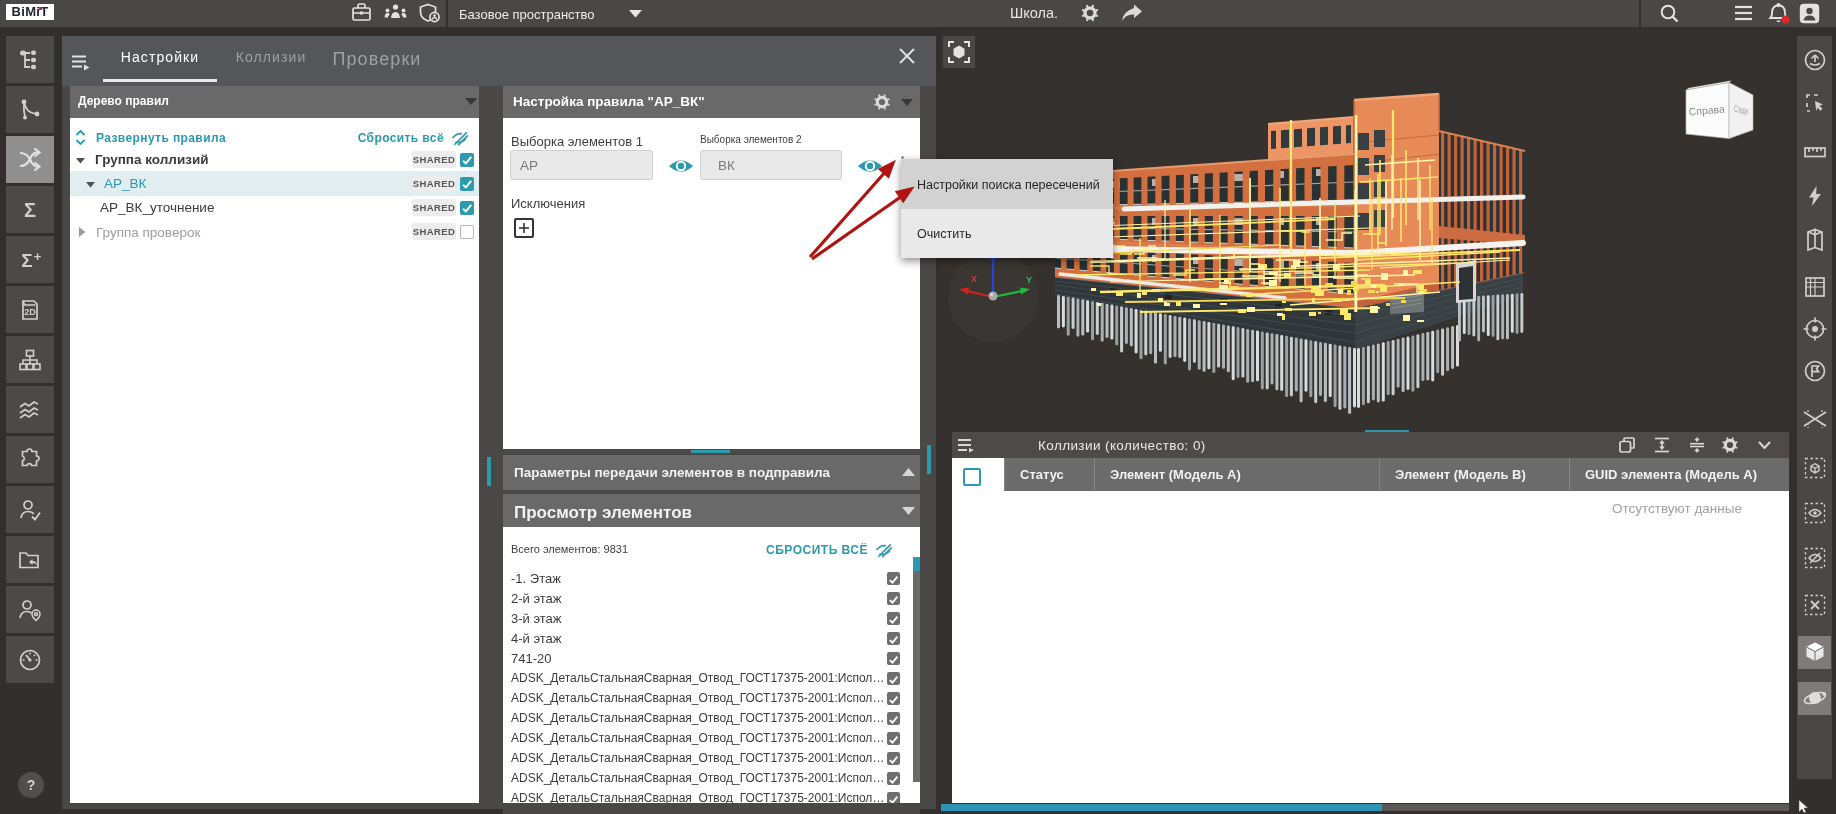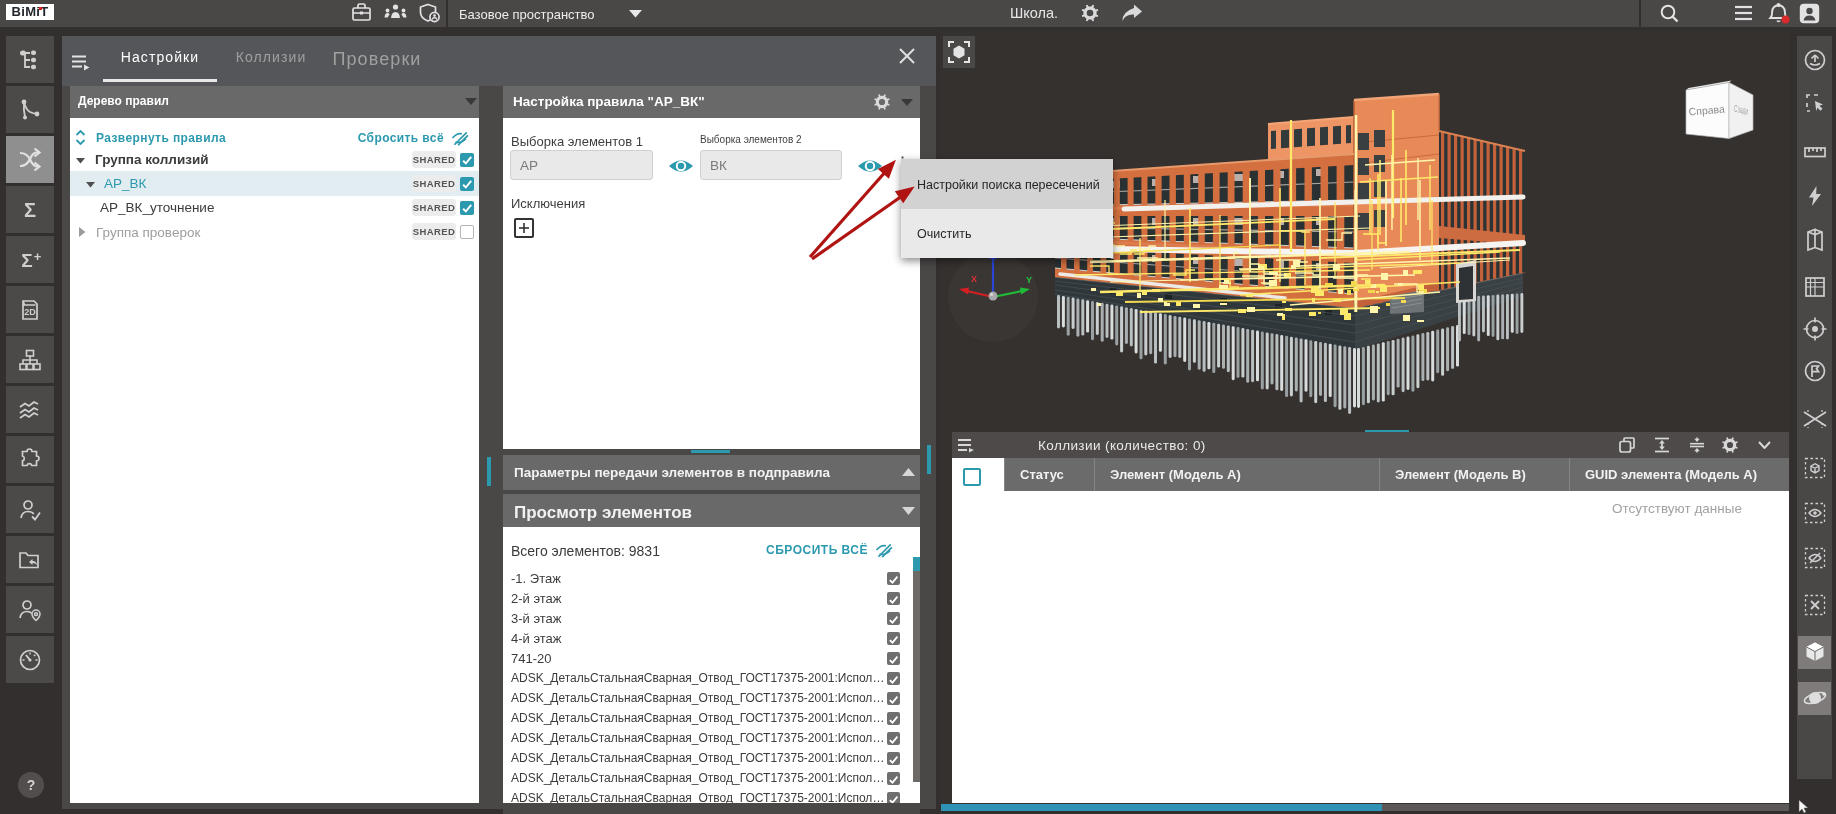--- a/index.html
+++ b/index.html
@@ -232,21 +232,21 @@
   </svg>
 <div class="abs" style="left:503px;top:118px;width:417px;height:331px;background:#fff"></div>
 <div class="abs" style="left:511px;top:134px;font-size:13px;color:#3f3f3f">Выборка элементов 1</div>
 <div class="abs" style="left:510px;top:150px;width:152px;height:30px;background:#e9e9e9;border:1px solid #d0d0d0;border-radius:3px;box-sizing:border-box;font-size:13.5px;color:#7a7a7a;line-height:29px;padding-left:9px;width:143px">АР</div>
 <svg class="abs" style="left:668px;top:156px" width="26" height="20" viewBox="0 0 26 20">
     <path d="M 1.0 10 Q 13 -1.25 25.0 10 Q 13 21.25 1.0 10 Z" fill="#2b99ae"></path>
     <circle cx="13" cy="10" r="5.22" fill="#fff"></circle>
     <circle cx="13" cy="10" r="3.2399999999999998" fill="#2b99ae"></circle>
   </svg>
 <div class="abs" style="left:700px;top:134px;font-size:10px;color:#3f3f3f">Выборка элементов 2</div>
-<div class="abs" style="left:700px;top:150px;height:30px;background:#e9e9e9;border:1px solid #d0d0d0;border-radius:3px;box-sizing:border-box;font-size:13.5px;color:#7a7a7a;line-height:29px;padding-left:9px;width:142px">ВК</div>
+<div class="abs" style="left:700px;top:150px;height:30px;background:#e9e9e9;border:1px solid #d0d0d0;border-radius:3px;box-sizing:border-box;font-size:13.5px;color:#7a7a7a;line-height:29px;padding-left:17px;width:142px">ВК</div>
 <svg class="abs" style="left:857px;top:156px" width="26" height="20" viewBox="0 0 26 20">
     <path d="M 1.0 10 Q 13 -1.25 25.0 10 Q 13 21.25 1.0 10 Z" fill="#2b99ae"></path>
     <circle cx="13" cy="10" r="5.22" fill="#fff"></circle>
     <circle cx="13" cy="10" r="3.2399999999999998" fill="#2b99ae"></circle>
   </svg>
 <div class="abs" style="left:896px;top:159px;width:4px;height:16px;color:#4a4a4a;font-size:13px;font-weight:bold;line-height:5px">⋮</div>
 <div class="abs" style="left:511px;top:196px;font-size:13px;color:#3f3f3f">Исключения</div>
 <div class="abs" style="left:514px;top:218px;width:20px;height:20px;border:2px solid #333;border-radius:2px;box-sizing:border-box"></div>
 <svg class="abs" style="left:514px;top:218px" width="20" height="20">
     <g stroke="#333" stroke-width="1.6">
@@ -259,21 +259,21 @@
 <div class="abs" style="left:514px;top:465px;font-size:13.5px;font-weight:bold;color:#f2f2f2">Параметры передачи элементов в подправила</div>
 <svg class="abs" style="left:902px;top:468px" width="13" height="9">
     <polygon points="6.5,0 13,8 0,8" fill="#d6d6d6"></polygon>
   </svg>
 <div class="abs" style="left:503px;top:494px;width:417px;height:33px;background:#696969"></div>
 <div class="abs" style="left:514px;top:503px;font-size:17px;font-weight:bold;color:#f2f2f2">Просмотр элементов</div>
 <svg class="abs" style="left:902px;top:507px" width="13" height="9">
     <polygon points="0,0 13,0 6.5,8" fill="#d6d6d6"></polygon>
   </svg>
 <div class="abs" style="left:503px;top:527px;width:417px;height:276px;background:#fff"></div>
-<div class="abs" style="left:511px;top:543px;font-size:14px;color:#3c3c3c">Всего элементов: 9831</div>
+<div class="abs" style="left:511px;top:543px;font-size:11px;color:#3c3c3c">Всего элементов: 9831</div>
 <div class="abs" style="left:720px;top:543px;width:148px;text-align:right;font-size:12px;font-weight:bold;color:#2b99ae;letter-spacing:0.5px">СБРОСИТЬ ВСЁ</div>
 <svg class="abs" style="left:874px;top:542px" width="20" height="16" viewBox="0 0 20 16">
     <g stroke="#2b99ae" stroke-width="1.7" fill="none">
       <path d="M 2.5 8 Q 7.375 2.375 11.875 3.875"></path>
       <path d="M 5.5 12.125 Q 11.5 13.25 16.0 8.75"></path>
       <line x1="4.375" y1="14.75" x2="16.75" y2="2.375"></line>
       <line x1="8.125" y1="15.125" x2="17.875" y2="5.375"></line>
     </g>
   </svg>
 <div class="abs" style="left:511px;top:571px;font-size:13px;color:#3c3c3c">-1. Этаж</div>

